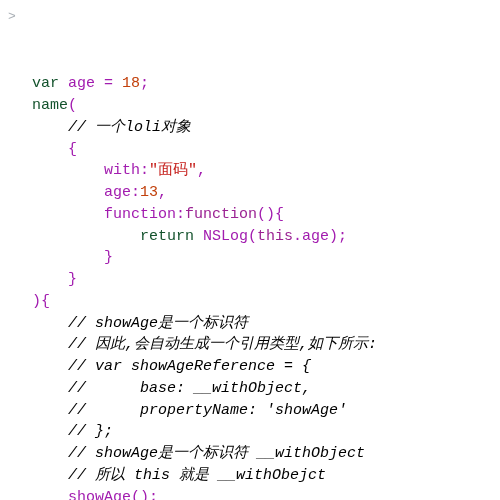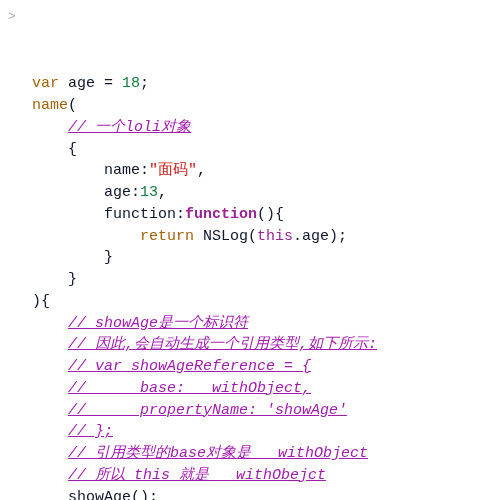--- a/index.html
+++ b/index.html
@@ -18,46 +18,46 @@
   .gutter {
     position: absolute;
     left: 8px;
     top: 8px;
     color: #aab0b6;
     font-size: 13px;
   }
   .code-content {
     margin-left: 28px;
   }
-  .kw   { color: #a16207; text-align: center; }
+  .kw   { color: #14532d; text-align: center; }
   .str  { color: #c41a16; }
-  .num  { color: #15803d; }
-  .com  { color: #a21caf; font-style: italic; text-decoration: underline; }
-  .fn   { color: #9b2393; font-weight: bold; }
+  .num  { color: #c2410c; }
+  .com  { color: #000000; font-style: italic; }
+  .fn   { color: #9b2393; }
   .this { color: #9b2393; margin-top: 23px; }
-  .plain{ color: #0f172a; }
+  .plain{ color: #a21caf; }
 </style>
 </head>
 <body>
 
 <div class="code-block">
   <span class="gutter">&gt;</span>
   <div class="code-content"><span class="kw">var</span><span class="plain"> age = </span><span class="num">18</span><span class="plain">;</span>
 <span class="kw">name</span><span class="plain">(</span>
     <span class="com">// 一个loli对象</span>
     <span class="plain">{</span>
-        <span class="plain">name:</span><span class="str">"面码"</span><span class="plain">,</span>
+        <span class="plain">with:</span><span class="str">"面码"</span><span class="plain">,</span>
         <span class="plain">age:</span><span class="num">13</span><span class="plain">,</span>
         <span class="plain">function:</span><span class="fn">function</span><span class="plain">(){</span>
             <span class="kw">return</span><span class="plain"> NSLog(</span><span class="this">this</span><span class="plain">.age);</span>
         <span class="plain">}</span>
     <span class="plain">}</span>
 <span class="plain">){</span>
     <span class="com">// showAge是一个标识符</span>
     <span class="com">// 因此,会自动生成一个引用类型,如下所示:</span>
     <span class="com">// var showAgeReference = {</span>
     <span class="com">//      base: __withObject,</span>
     <span class="com">//      propertyName: 'showAge'</span>
     <span class="com">// };</span>
-    <span class="com">// 引用类型的base对象是 __withObject</span>
+    <span class="com">// showAge是一个标识符 __withObject</span>
     <span class="com">// 所以 this 就是 __withObejct</span>
     <span class="plain">showAge();</span></div>
 </div>
 
 </body></html>

